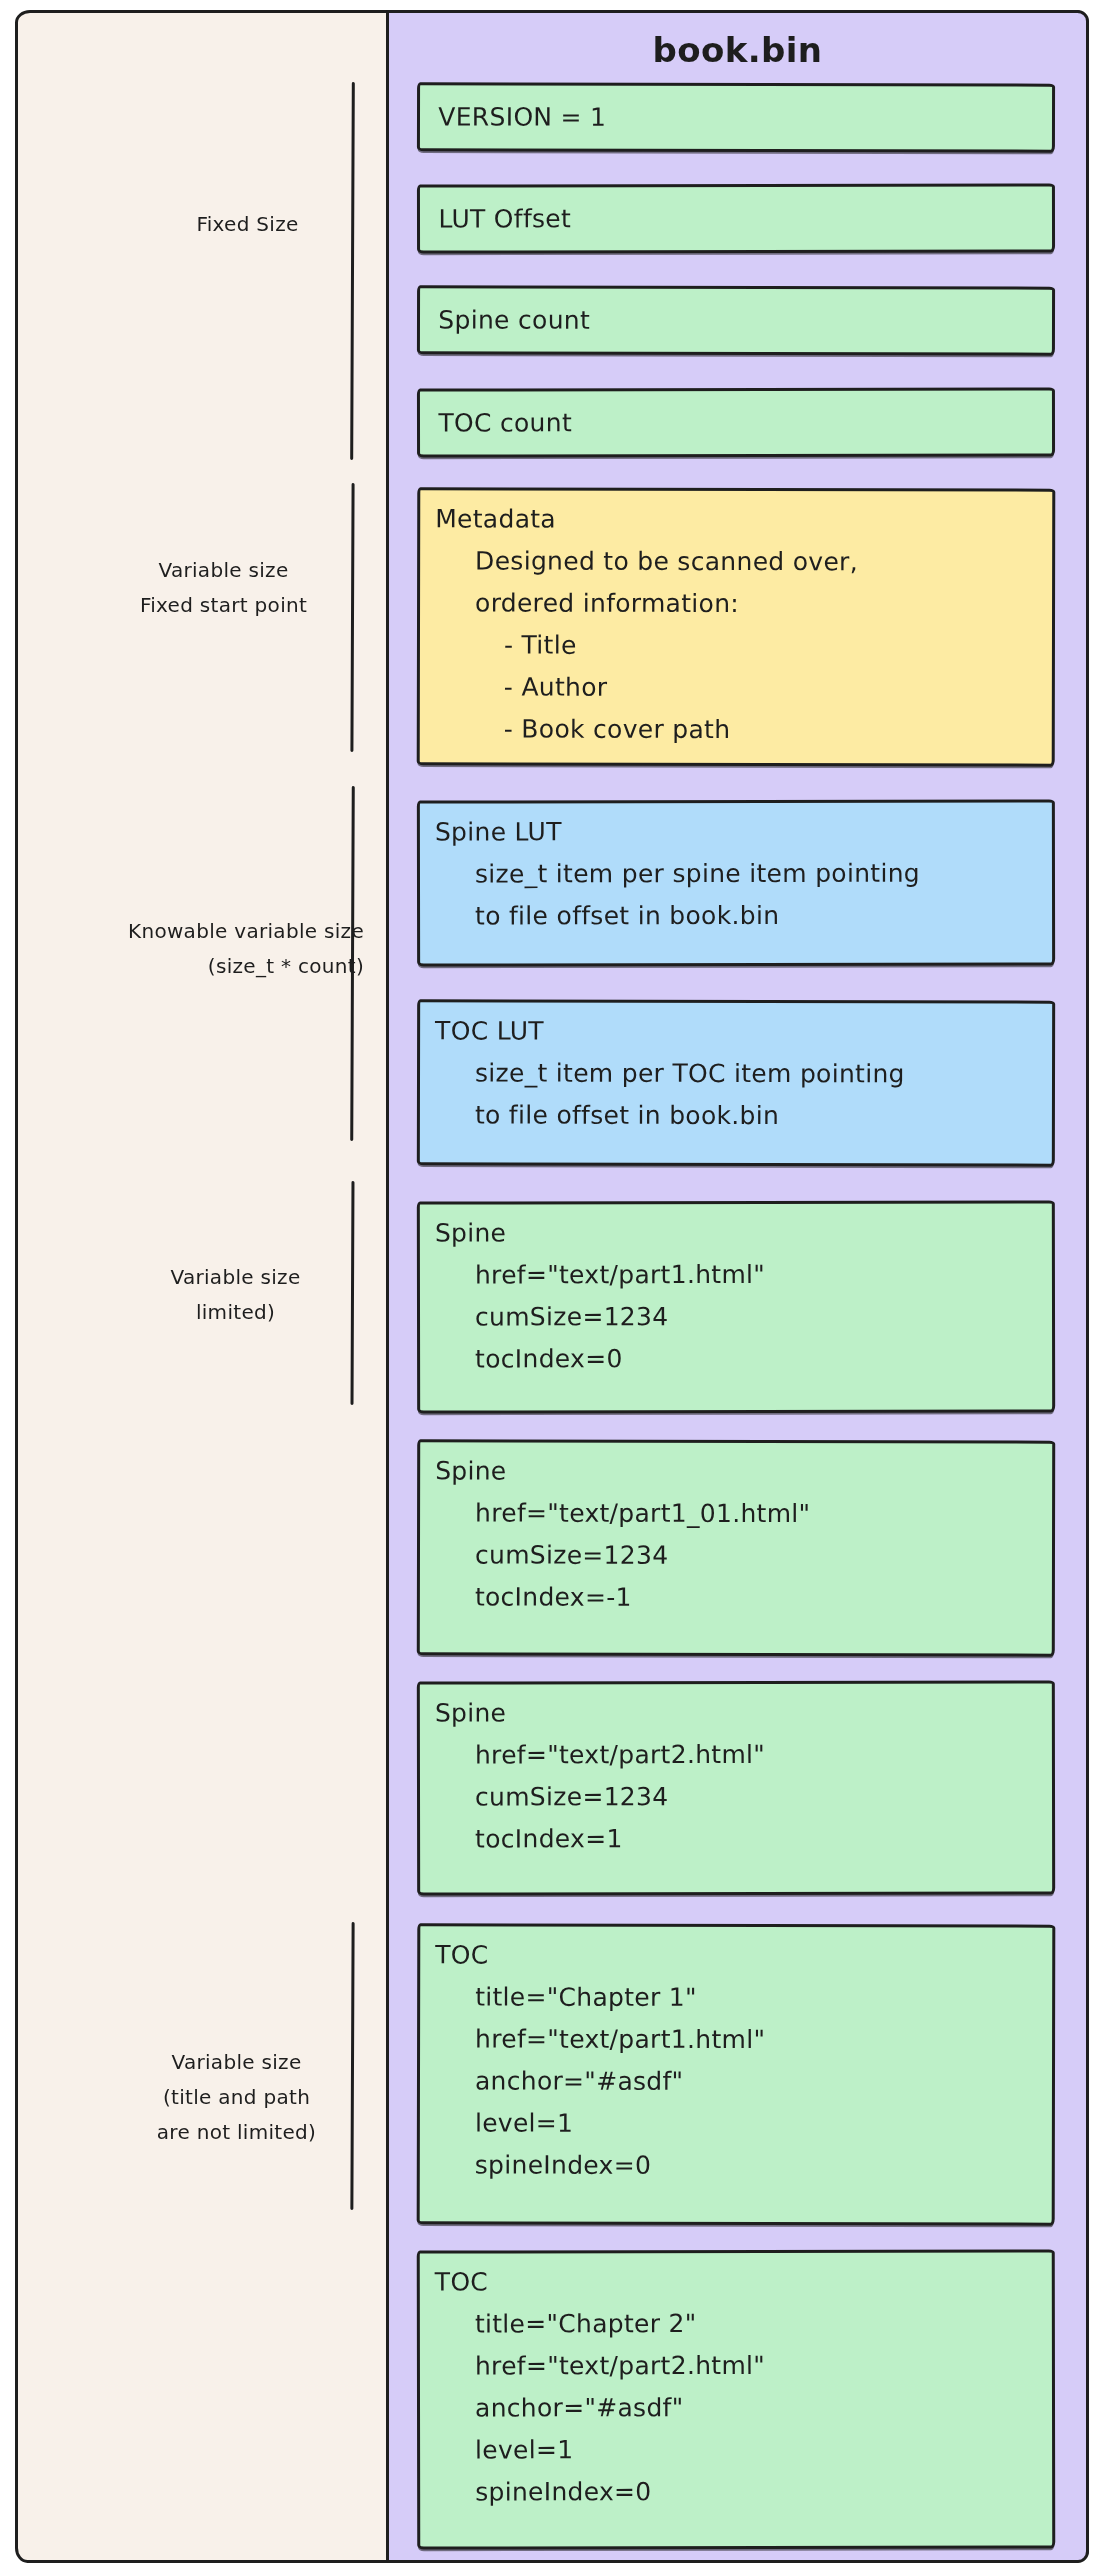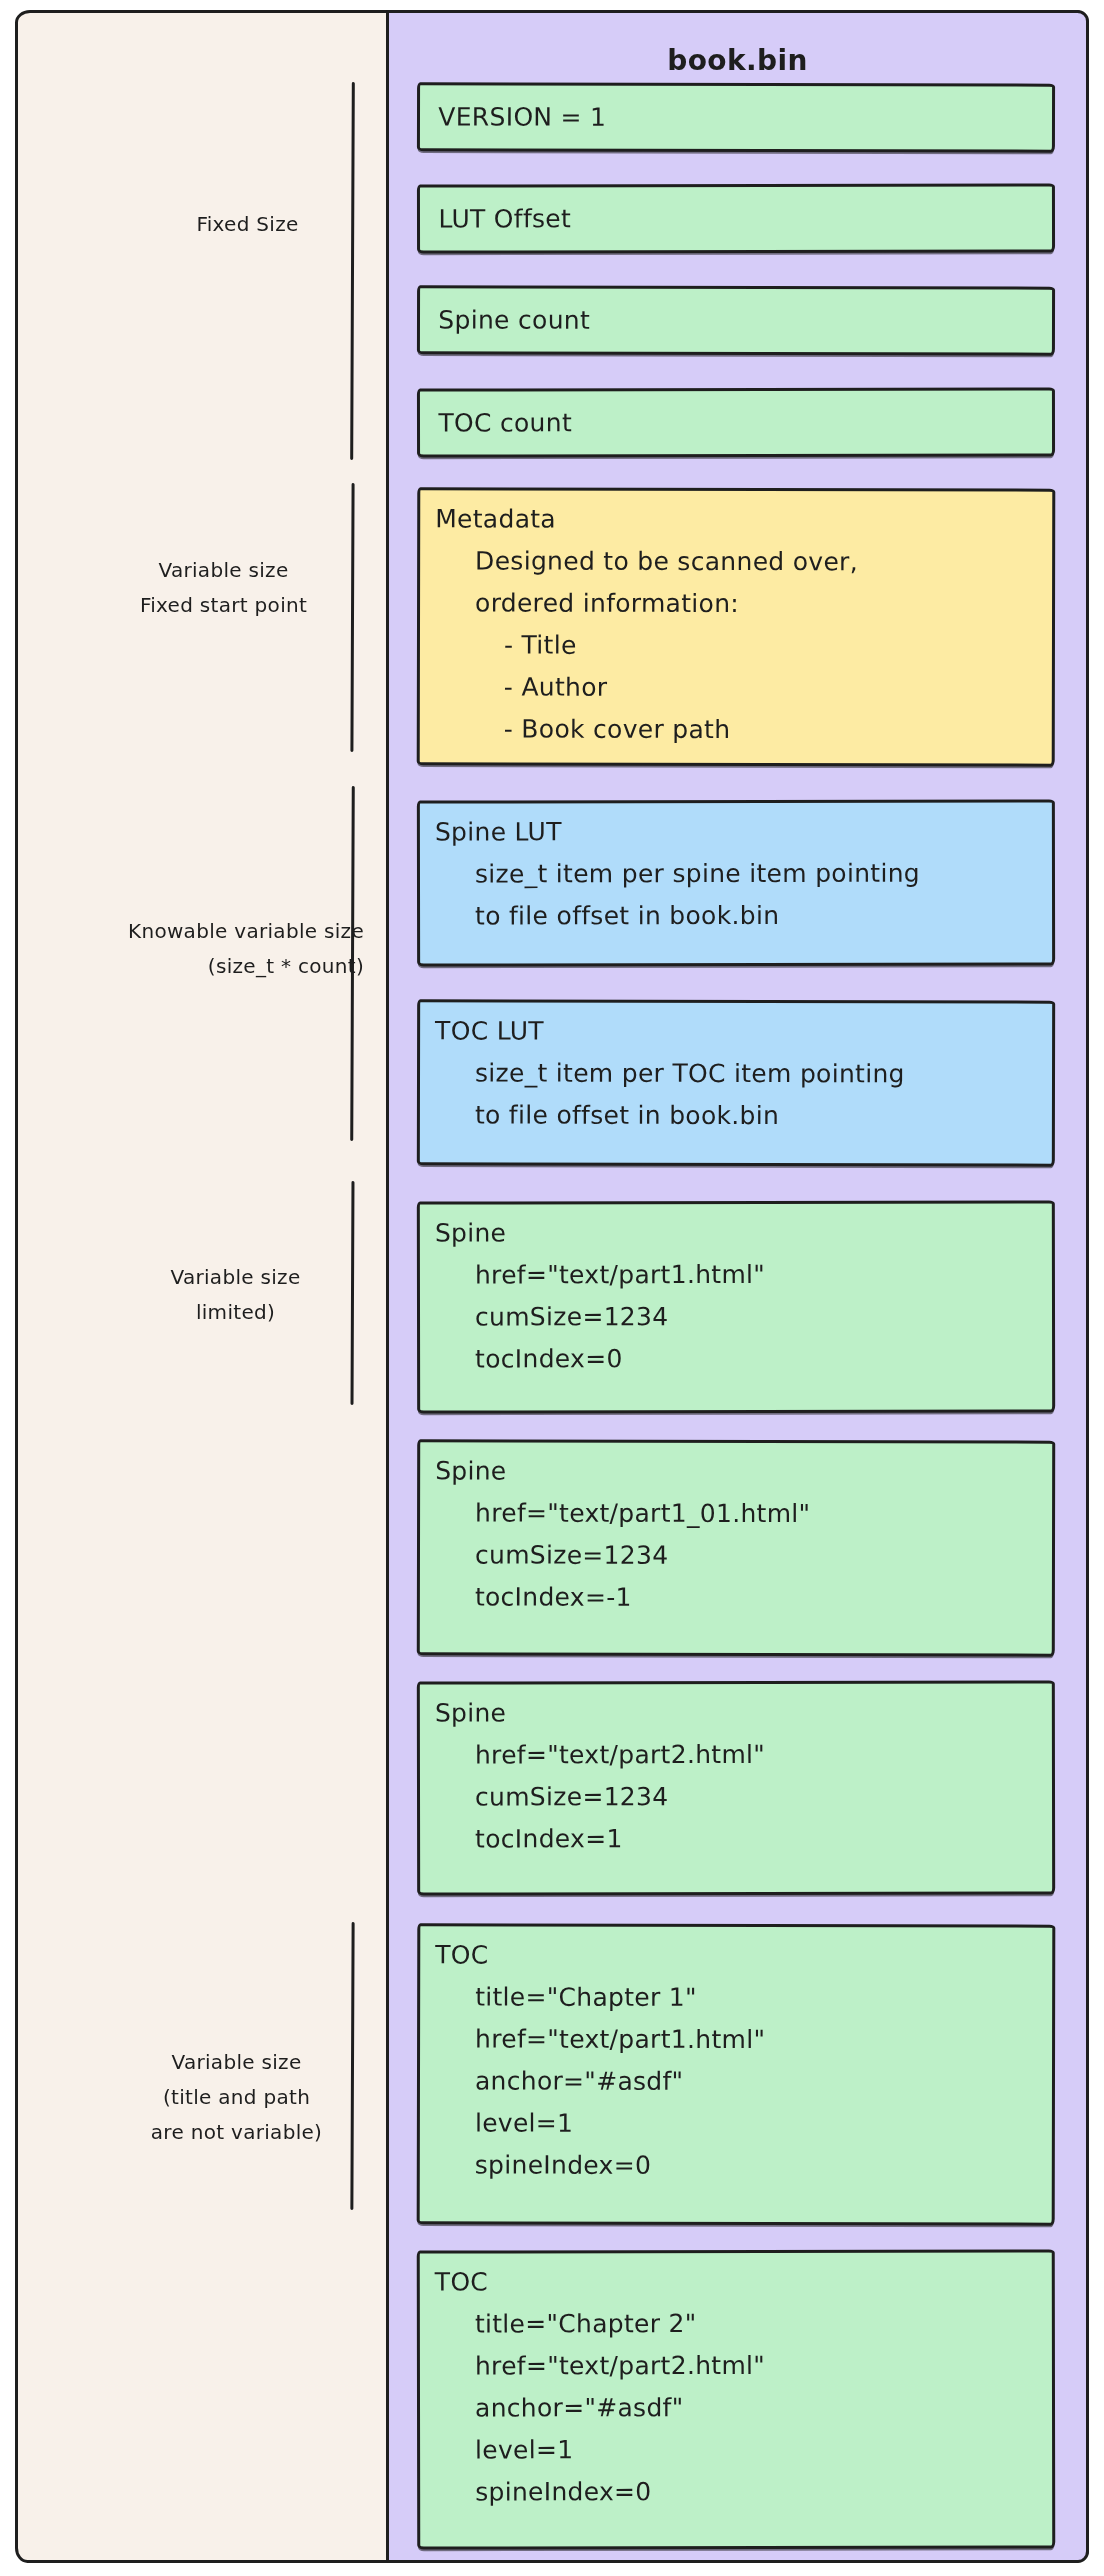--- a/index.html
+++ b/index.html
@@ -13,22 +13,22 @@
   
   .frame{position:absolute;left:15px;top:10px;width:1074px;height:2553px;
          box-sizing:border-box;background:var(--cream);
          border:3.3px solid var(--ink);
          border-radius:15px 12.5px 16px 12.5px / 12.5px 16px 12.5px 15px;}
   
   .panel-purple{position:absolute;left:386px;top:10px;width:703px;height:2553px;
          box-sizing:border-box;background:var(--violet);
          border:3.3px solid var(--ink);
          border-radius:2.5px 11.7px 11px 2.5px / 2.5px 11px 11.7px 2.5px;}
-  .bin-title{position:absolute;left:386px;top:44px;width:703px;text-align:center;
-         font-size:28px;font-weight:bold;letter-spacing:0.4px;}
+  .bin-title{position:absolute;left:386px;top:30px;width:703px;text-align:center;
+         font-size:34px;font-weight:bold;letter-spacing:0.4px;}
   
   .block{position:absolute;left:417px;width:638px;box-sizing:border-box;
          border:3.3px solid var(--ink);
          border-radius:3.3px 5.9px 4.2px 6.7px / 5.9px 3.3px 6.7px 4.2px;
          box-shadow:0 2.5px 0 -0.8px rgba(30,30,30,.55);
          font-size:25px;letter-spacing:0.3px;}
   .block.green{background:var(--green);}
   .block.blue{background:var(--blue);}
   .block.yellow{background:var(--yellow);}
   .block.single{display:flex;align-items:center;padding-left:18.4px;}
@@ -73,21 +73,21 @@
         <div class="lab-line">Knowable variable size</div>
         <div class="lab-line">(size_t * count)</div>
       </div>
       <div class="side-label" style="top: 1260px; left: 68px;">
         <div class="lab-line">Variable size</div>
         <div class="lab-line">limited)</div>
       </div>
       <div class="side-label" style="top: 2045px; left: 69px;">
         <div class="lab-line">Variable size</div>
         <div class="lab-line">(title and path</div>
-        <div class="lab-line">are not variable)</div>
+        <div class="lab-line">are not limited)</div>
       </div>
     </div>
   <div id="blocks">
       <div class="block green single" style="top: 83px; height: 69px;">
         <div class="line">VERSION = 1</div>
       </div>
       <div class="block green single" style="top: 184px; height: 69px;">
         <div class="line">LUT Offset</div>
       </div>
       <div class="block green single" style="top: 286px; height: 69px;">

